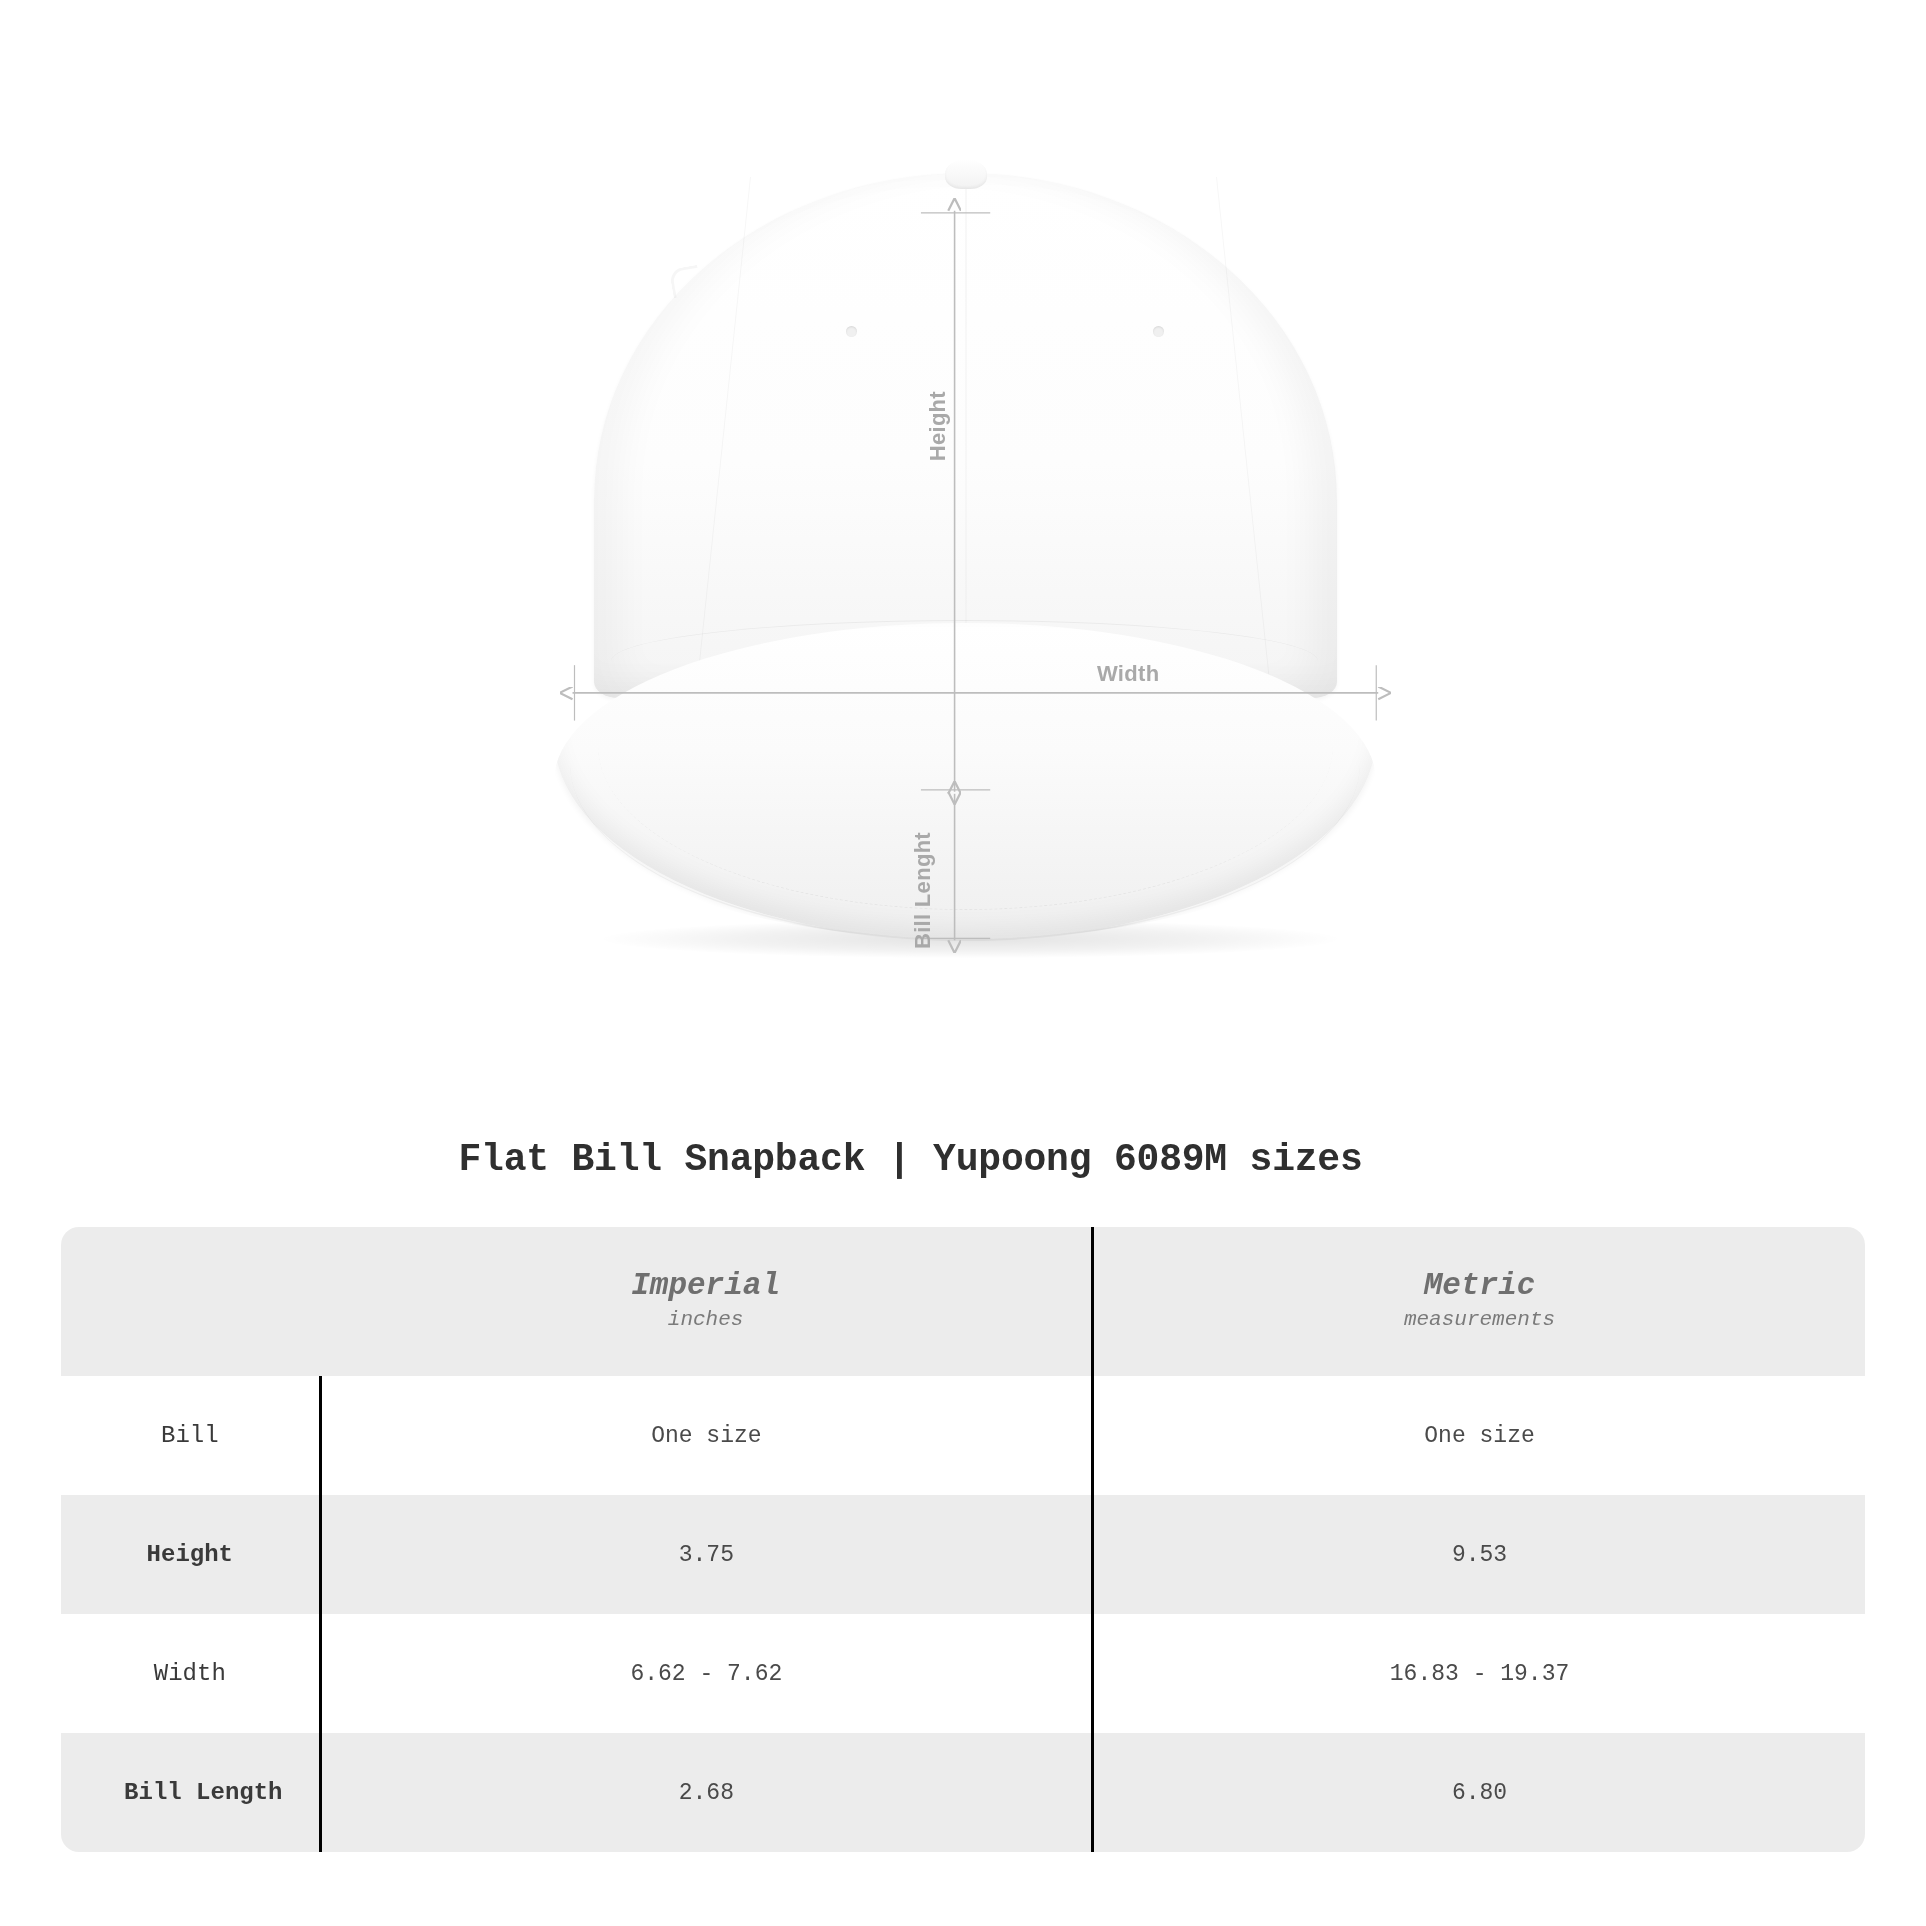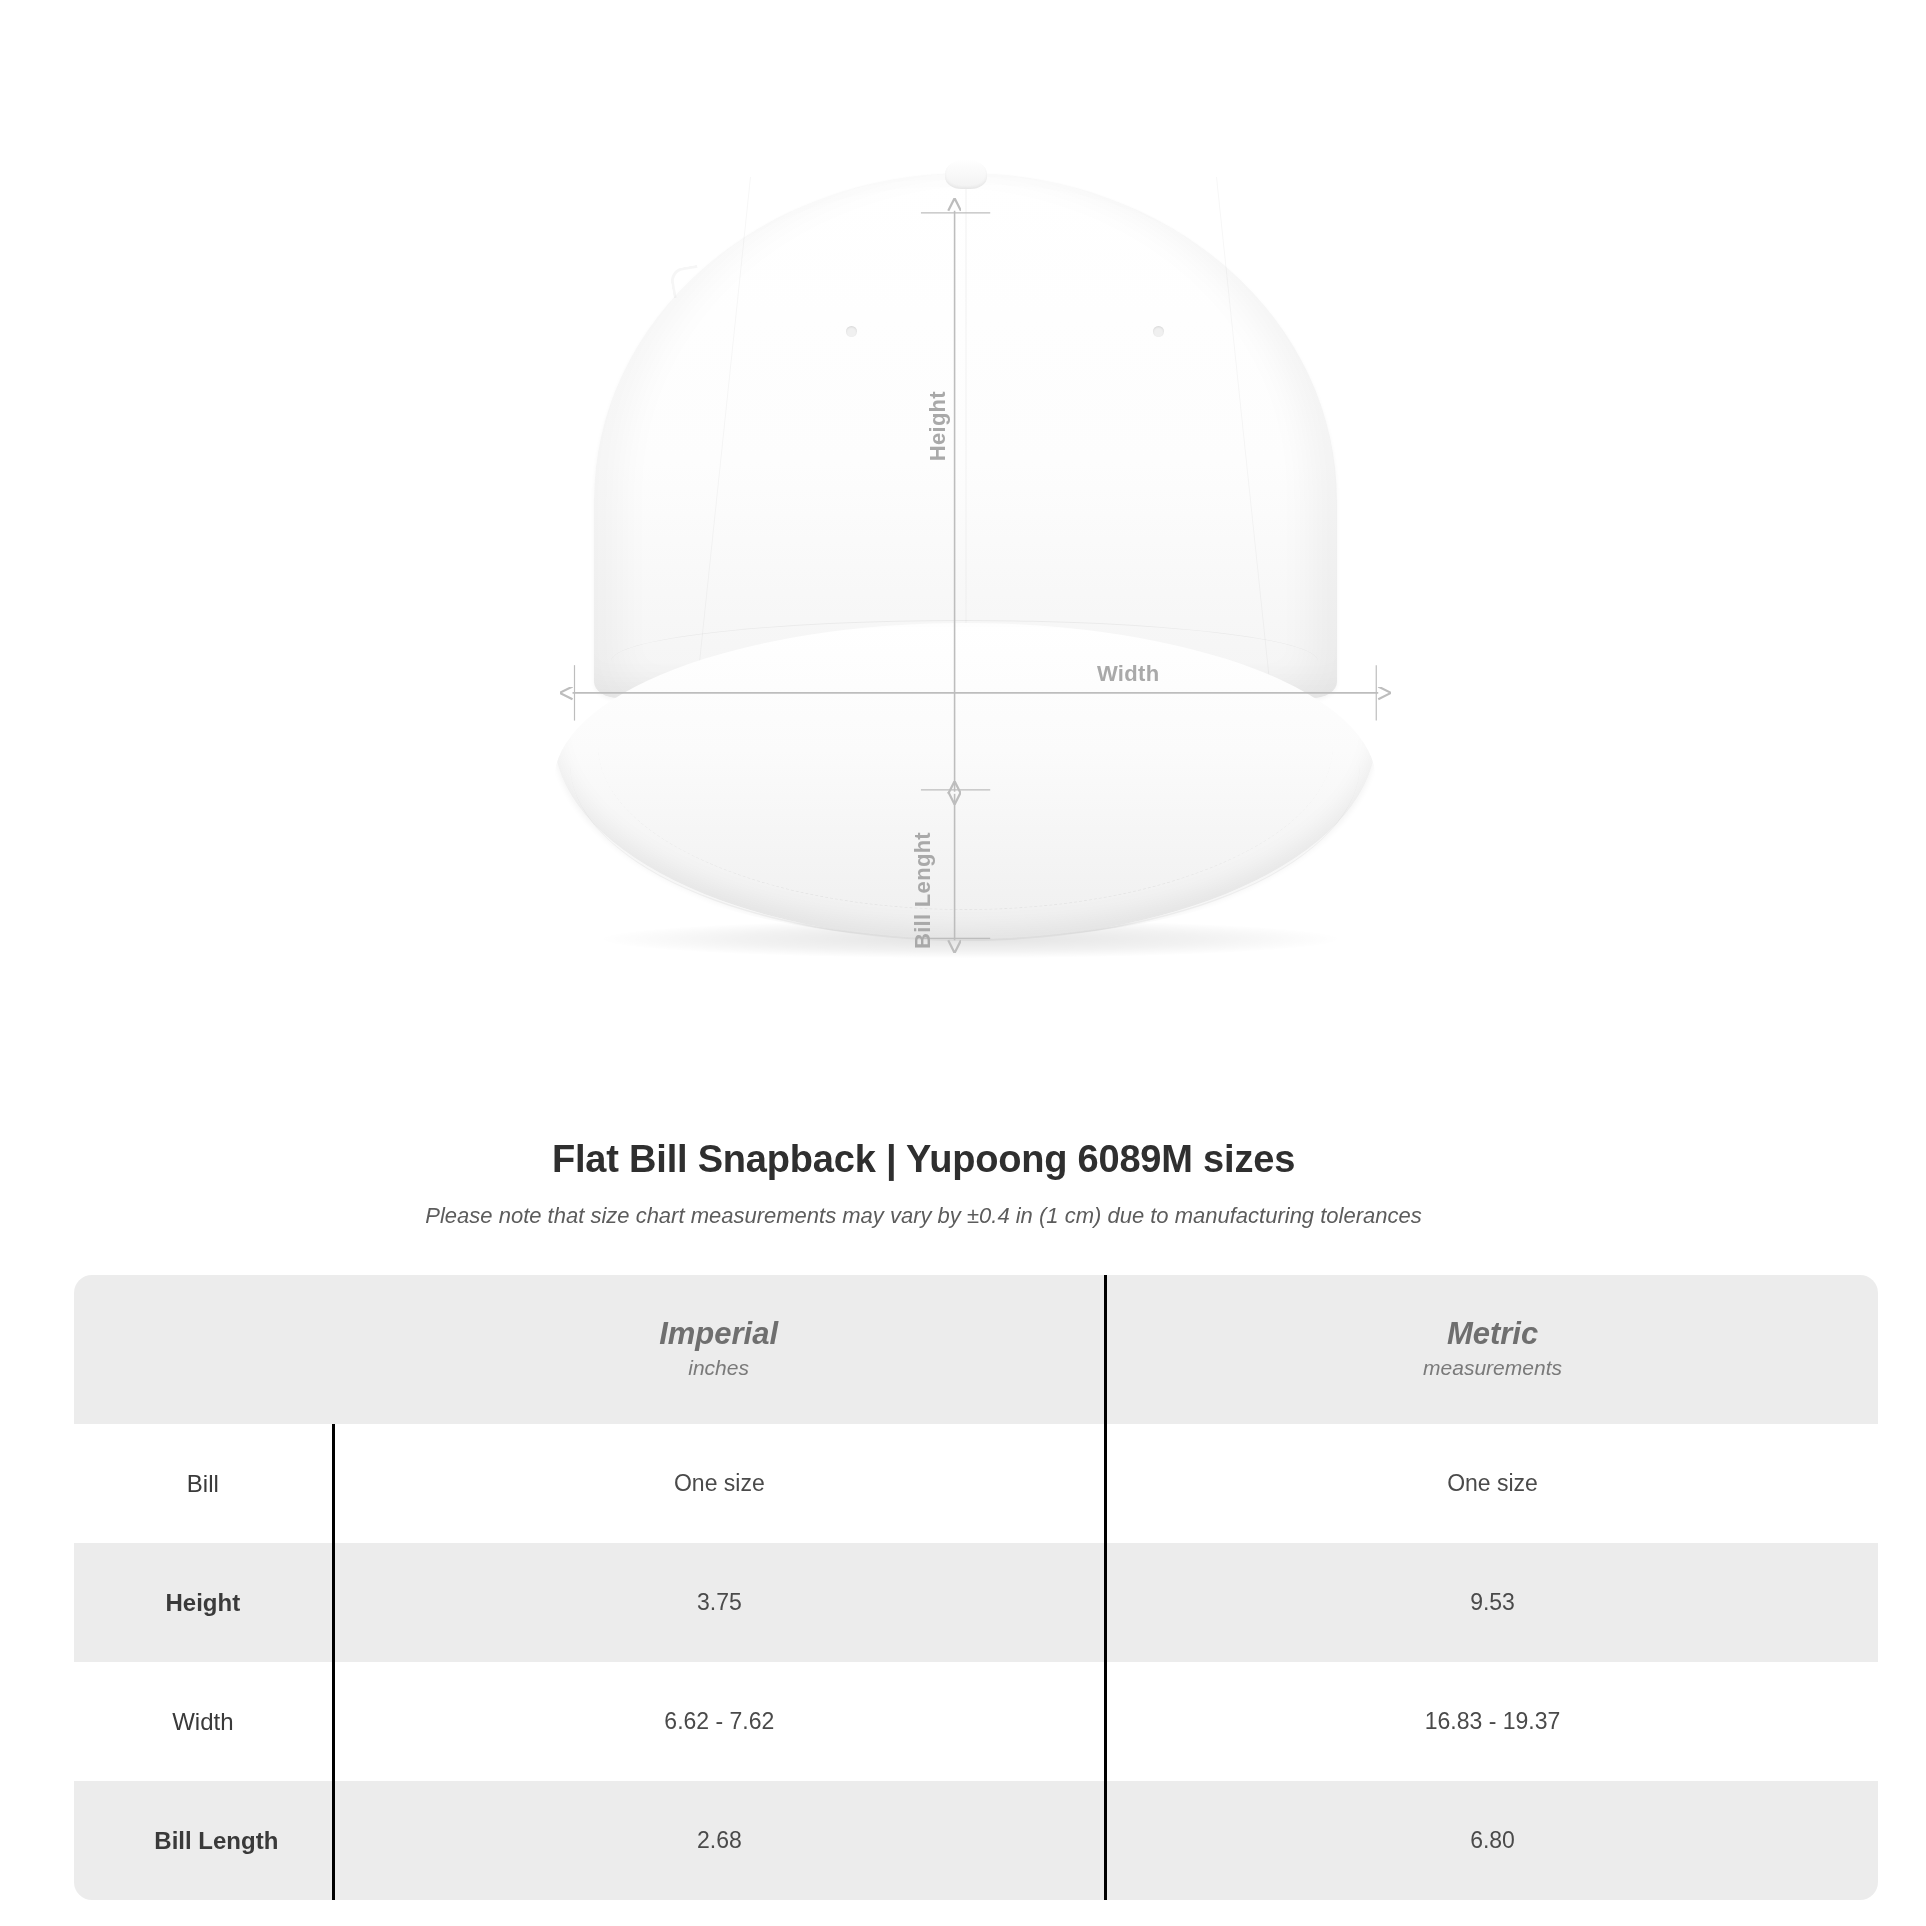--- a/index.html
+++ b/index.html
@@ -176,23 +176,24 @@
     text-align: center;
     line-height: 1.1;
   }
   #label-height { left: 926px; top: 391px; }
   #label-bill   { left: 911px; top: 832px; }
   #label-width  { left: 1097px; top: 661px; }
 
   
   .sheet {
     position: absolute;
-    left: 13px;
+    left: 0;
     top: 1069px;
     width: 1821px;
+    font-family: Liberation Mono, monospace;
   }
   .title {
     text-align: center;
     font-size: 38px;
     font-weight: bold;
     color: #2f2f2f;
     margin: 69px 0 0 0;
     letter-spacing: -0.2px;
   }
   .subtitle {
@@ -319,21 +320,20 @@
   <div class="dim-label vertical" id="label-height">Height</div>
 
   <div class="dim-label vertical" id="label-bill"><span>Bill</span> <span>Lenght</span></div>
 
   <div class="dim-label" id="label-width">Width</div>
 </div>
 
 <div class="sheet">
 
   <div class="title">Flat Bill Snapback | Yupoong 6089M sizes</div>
-  <div class="subtitle">Please note that size chart measurements may vary by ±0.4 in (1 cm) due to manufacturing tolerances</div>
 
   <div class="table-wrap">
     <table class="size-table">
       <colgroup>
         <col style="width:259px">
         <col style="width:772px">
         <col style="width:772px">
       </colgroup>
       <tbody>
         <tr class="head-row">

